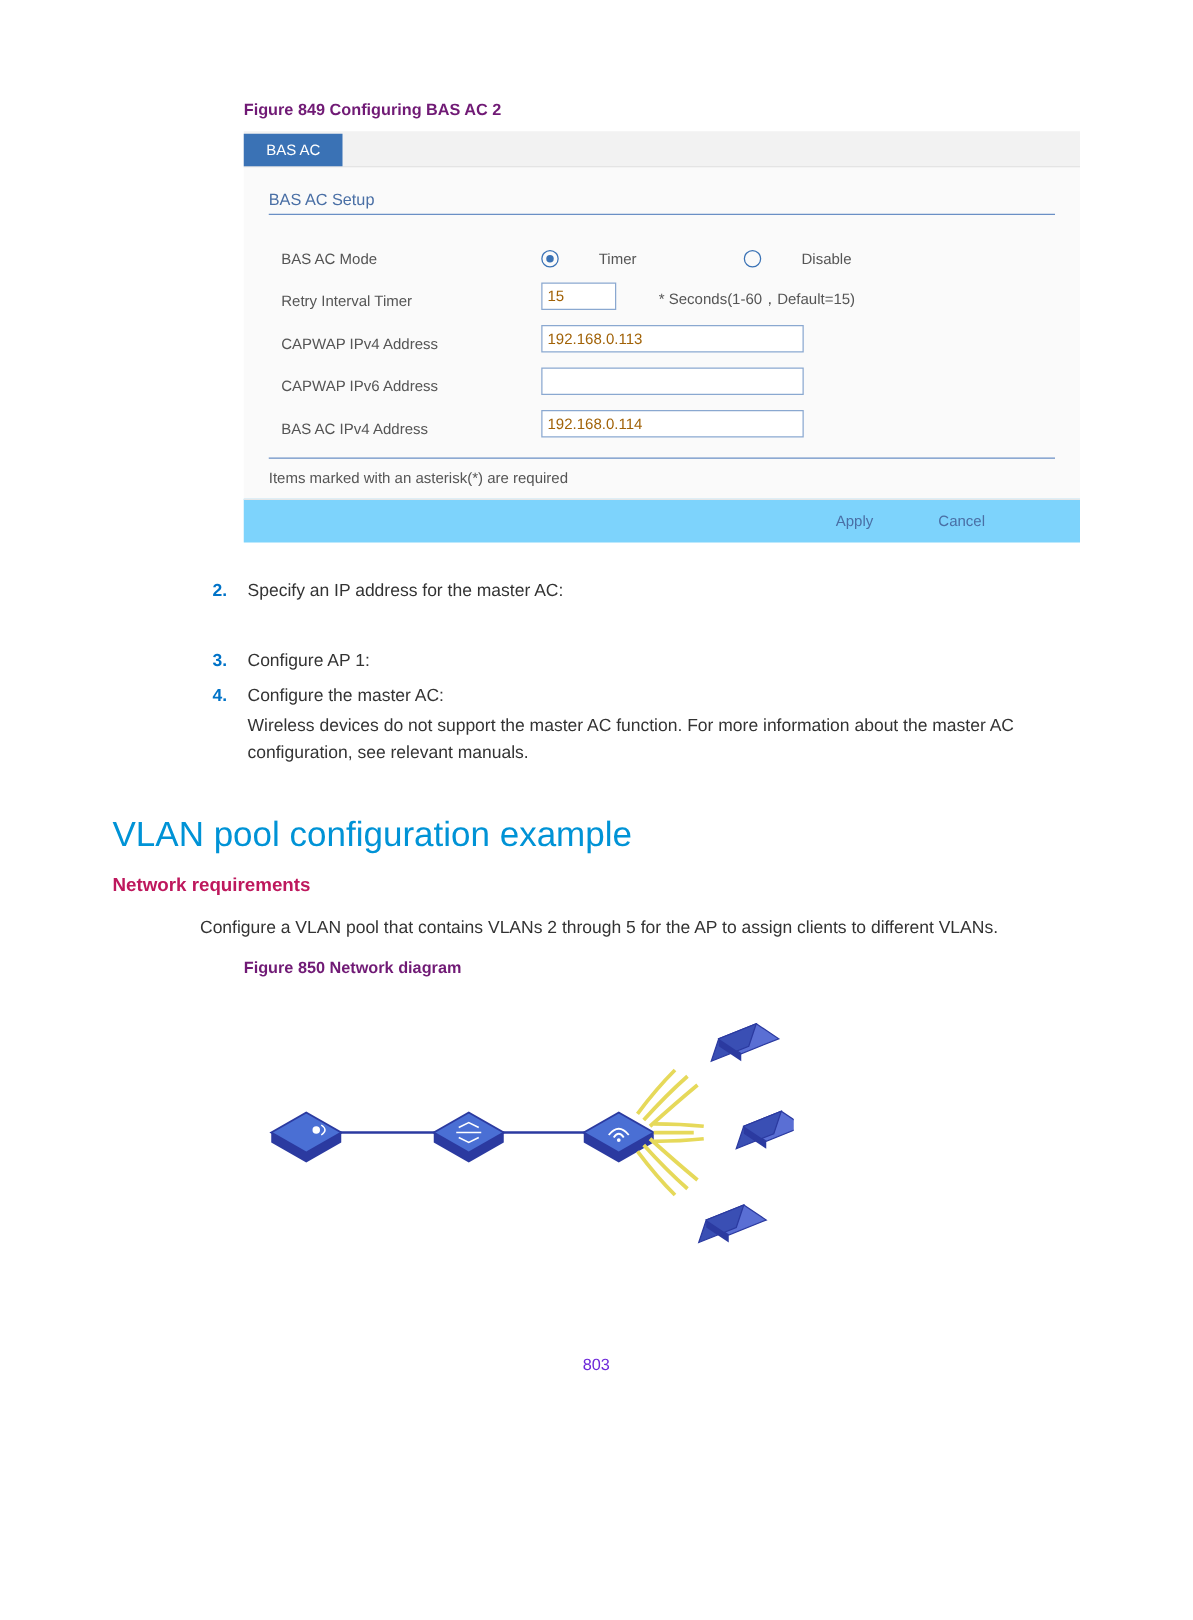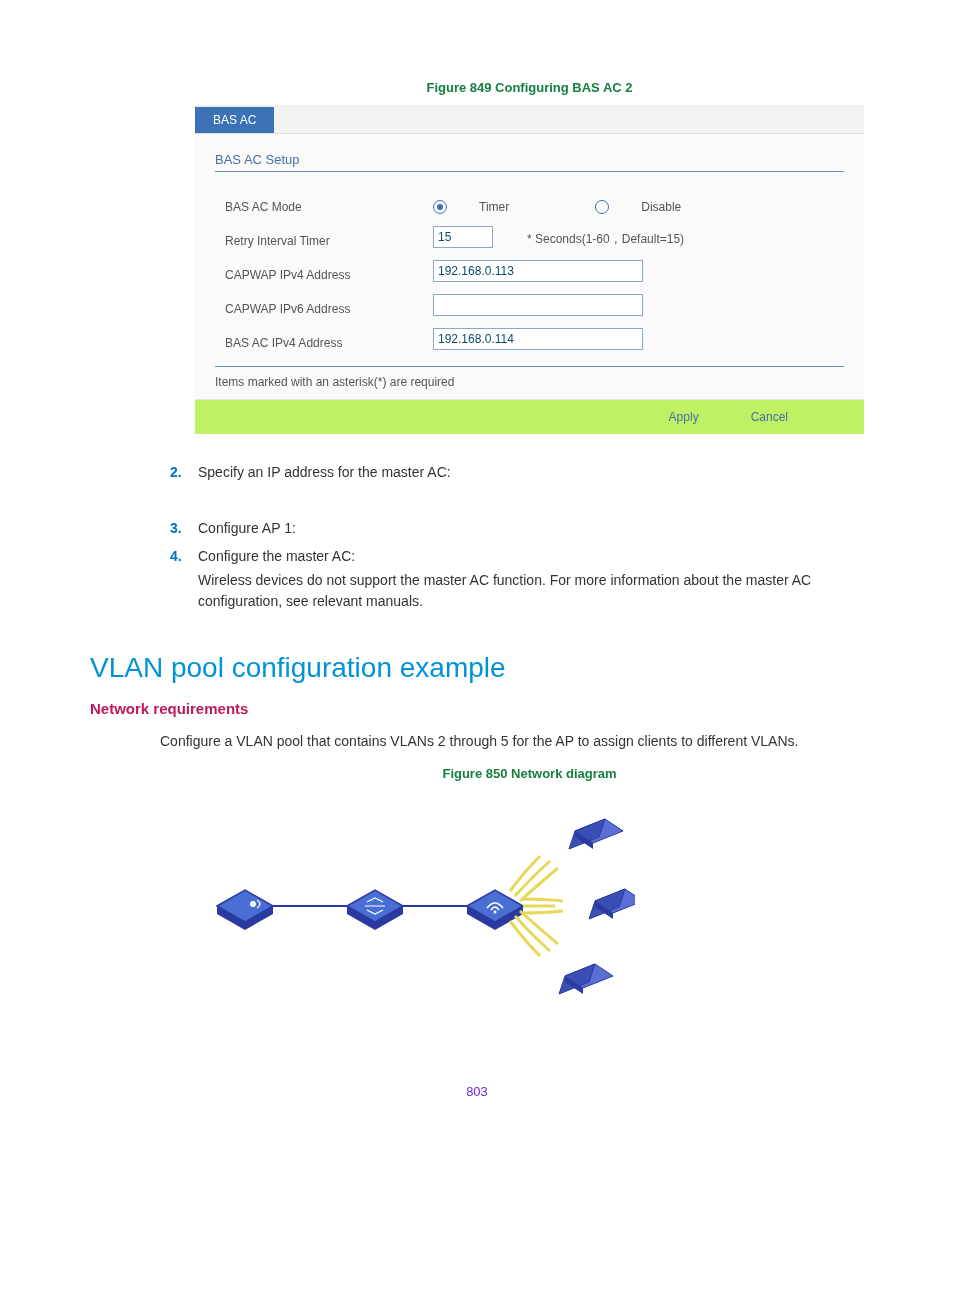--- a/index.html
+++ b/index.html
@@ -6,26 +6,25 @@
     font-family: Arial, "Helvetica Neue", Helvetica, sans-serif;
     font-size: 14px;
     color: #333;
     background: #fff;
     margin: 0;
     padding: 80px 90px 40px 90px;
     width: 954px;
     box-sizing: border-box;
   }
   .figure-title {
-    color: #15803d;
+    color: #701a75;
     font-weight: bold;
     font-size: 13px;
     margin-left: 105px;
     margin-bottom: 10px;
-    text-align: center;
   }
   .ui-box {
     margin-left: 105px;
     margin-right: 0;
     border: none;
   }
   .tab-bar {
     background: #f2f2f2;
     height: 28px;
     border-bottom: 1px solid #e0e0e0;
@@ -78,41 +77,41 @@
     width: 6px; height: 6px;
     background: #3a72b5;
     border-radius: 50%;
     display: block;
   }
   .tinput {
     border: 1px solid #8aa8d0;
     height: 20px;
     padding: 0 4px;
     font-size: 12px;
-    color: #0c4a6e;
+    color: #a16207;
     background: #fff;
   }
   .hint {
     font-size: 12px;
     color: #555;
     margin-left: 6px;
   }
   .note-row {
     border-top: 1px solid #6a8fc5;
     font-size: 12px;
     color: #555;
     padding: 8px 0 0 0;
     margin-top: 10px;
   }
   .btn-row {
     display: flex;
     justify-content: flex-end;
     gap: 40px;
     padding: 8px 70px 8px 0;
-    background: #bef264;
+    background: #7dd3fc;
     border-top: 1px solid #e6e6e6;
   }
   .btn-row span {
     color: #4a6fa5;
     font-size: 12px;
     cursor: pointer;
     padding: 2px 6px;
   }
   ol.steps {
     margin: 30px 0 0 0;

